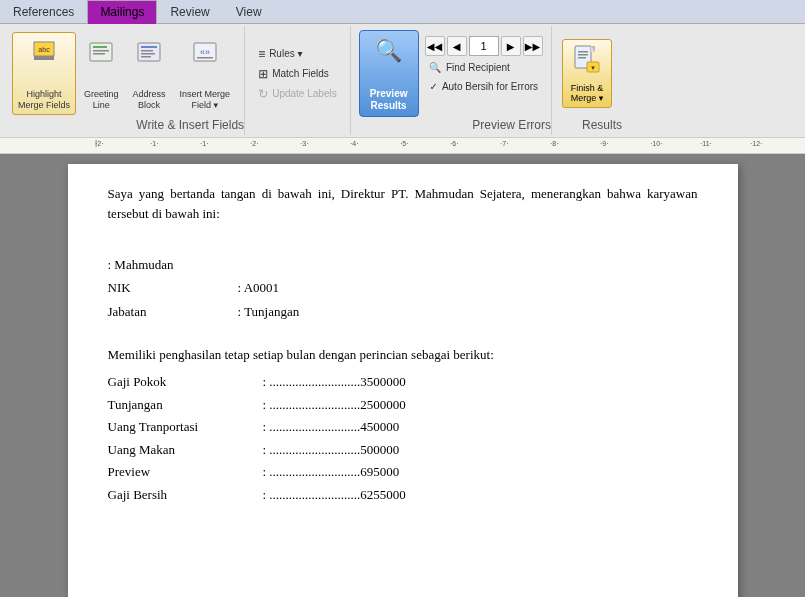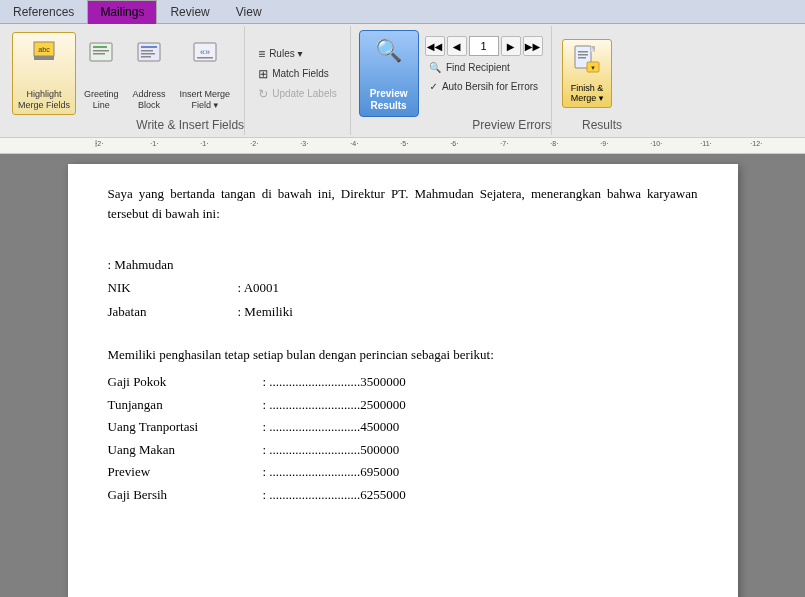--- a/index.html
+++ b/index.html
@@ -206,21 +206,21 @@
     <br>
     <div class="field-row">
       <div class="field-value">: Mahmudan</div>
     </div>
     <div class="field-row">
       <div class="field-label">NIK</div>
       <div class="field-value">: A0001</div>
     </div>
     <div class="field-row">
       <div class="field-label">Jabatan</div>
-      <div class="field-value">: Memiliki</div>
+      <div class="field-value">: Tunjangan</div>
     </div>
     <br>
     <p>Memiliki penghasilan tetap setiap bulan dengan perincian sebagai berikut:</p>
     <div class="salary-row">
       <div class="salary-label">Gaji Pokok</div>
       <div class="salary-dots">: ............................3500000</div>
     </div>
     <div class="salary-row">
       <div class="salary-label">Tunjangan</div>
       <div class="salary-dots">: ............................2500000</div>

